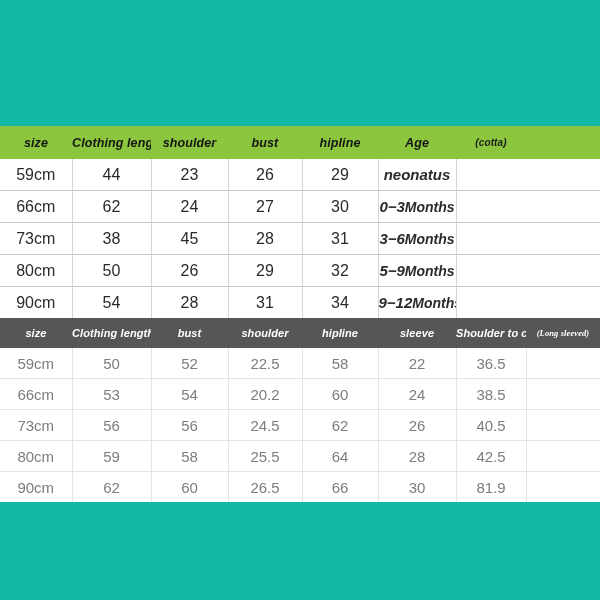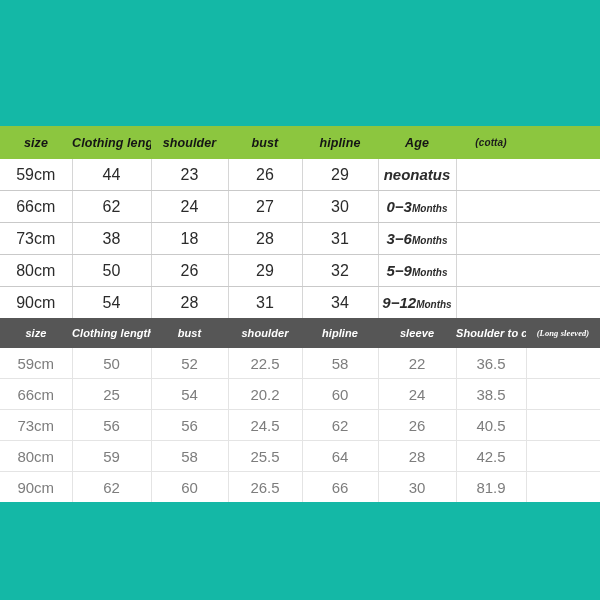--- a/index.html
+++ b/index.html
@@ -123,21 +123,21 @@
     border-right: 1px solid #e4e4e4;
   }
   .t2 tbody tr td:last-child {
     border-right: none;
   }
   .t2 tbody tr:last-child td {
     border-bottom: none;
   }
 
   .months {
-    font-size: 10px;
+    font-size: 14px;
     font-weight: bold;
     vertical-align: baseline;
     letter-spacing: 0;
   }
 
   .agewrap {
     display: inline-block;
     white-space: nowrap;
     text-align: right;
   }
@@ -191,21 +191,21 @@
           <td>27</td>
           <td>30</td>
           <td class="agecell"><span class="agewrap"><span>0−3</span><span class="months">Months</span></span></td>
           <td class="blank"></td>
           <td class="blank"></td>
         </tr>
 
         <tr>
           <td>73cm</td>
           <td>38</td>
-          <td>18</td>
+          <td>45</td>
           <td>28</td>
           <td>31</td>
           <td class="agecell"><span class="agewrap"><span>3−6</span><span class="months">Months</span></span></td>
           <td class="blank"></td>
           <td class="blank"></td>
         </tr>
 
         <tr>
           <td>80cm</td>
           <td>50</td>
@@ -262,21 +262,21 @@
           <td>52</td>
           <td>22.5</td>
           <td>58</td>
           <td>22</td>
           <td>36.5</td>
           <td></td>
         </tr>
 
         <tr>
           <td>66cm</td>
-          <td>25</td>
+          <td>53</td>
           <td>54</td>
           <td>20.2</td>
           <td>60</td>
           <td>24</td>
           <td>38.5</td>
           <td></td>
         </tr>
 
         <tr>
           <td>73cm</td>

